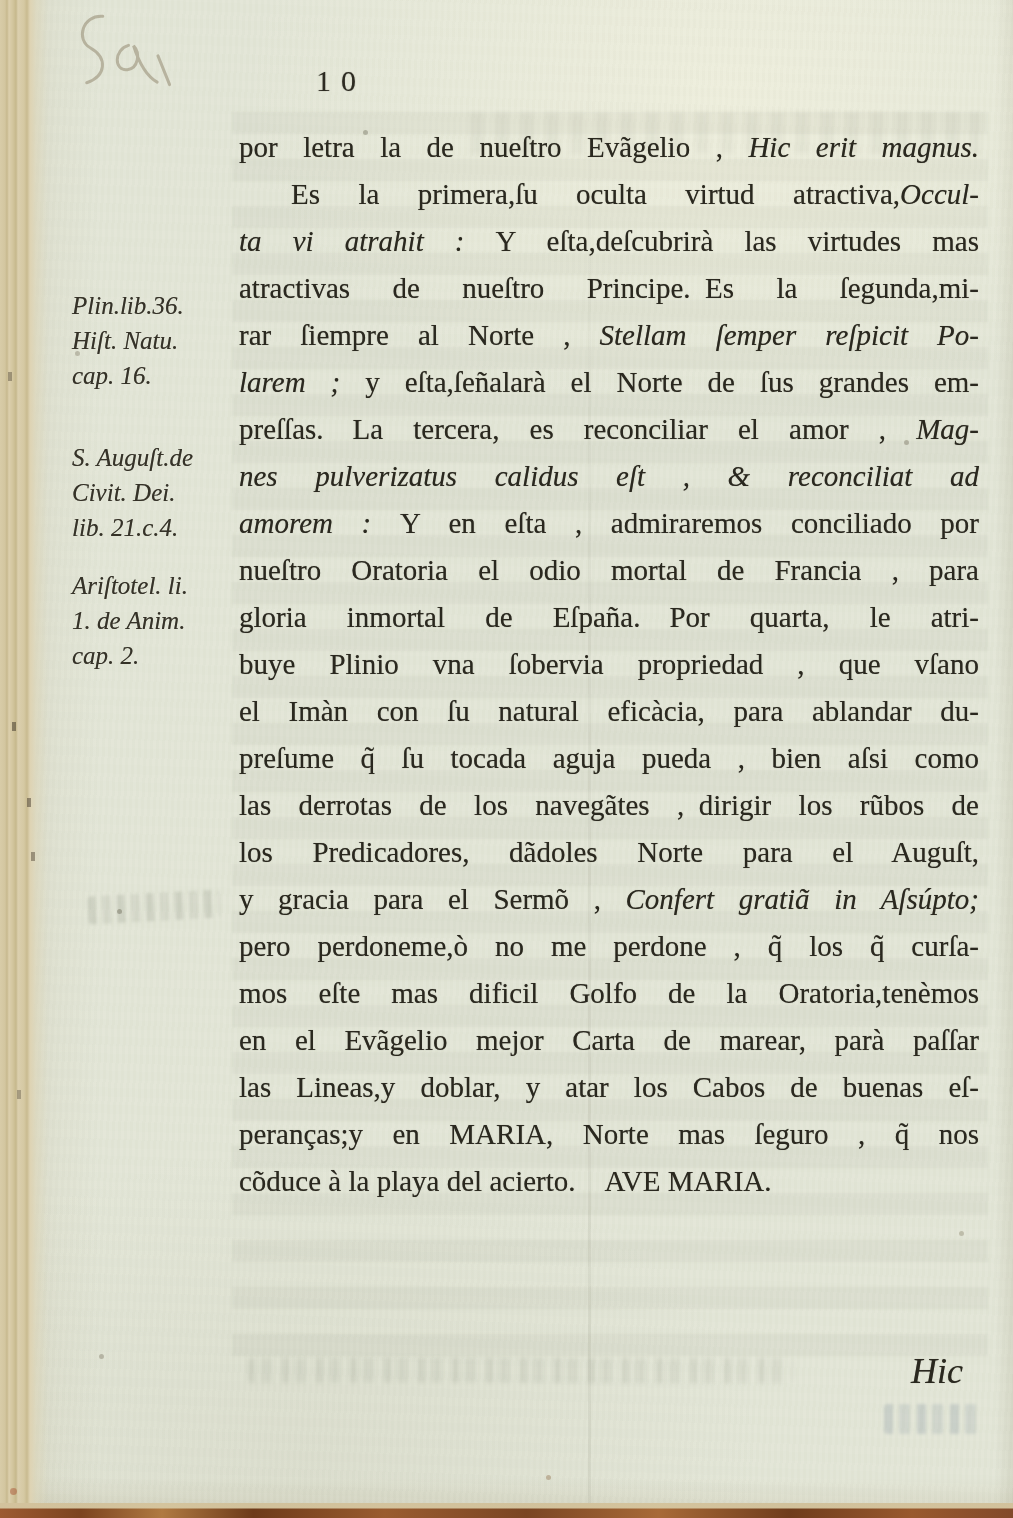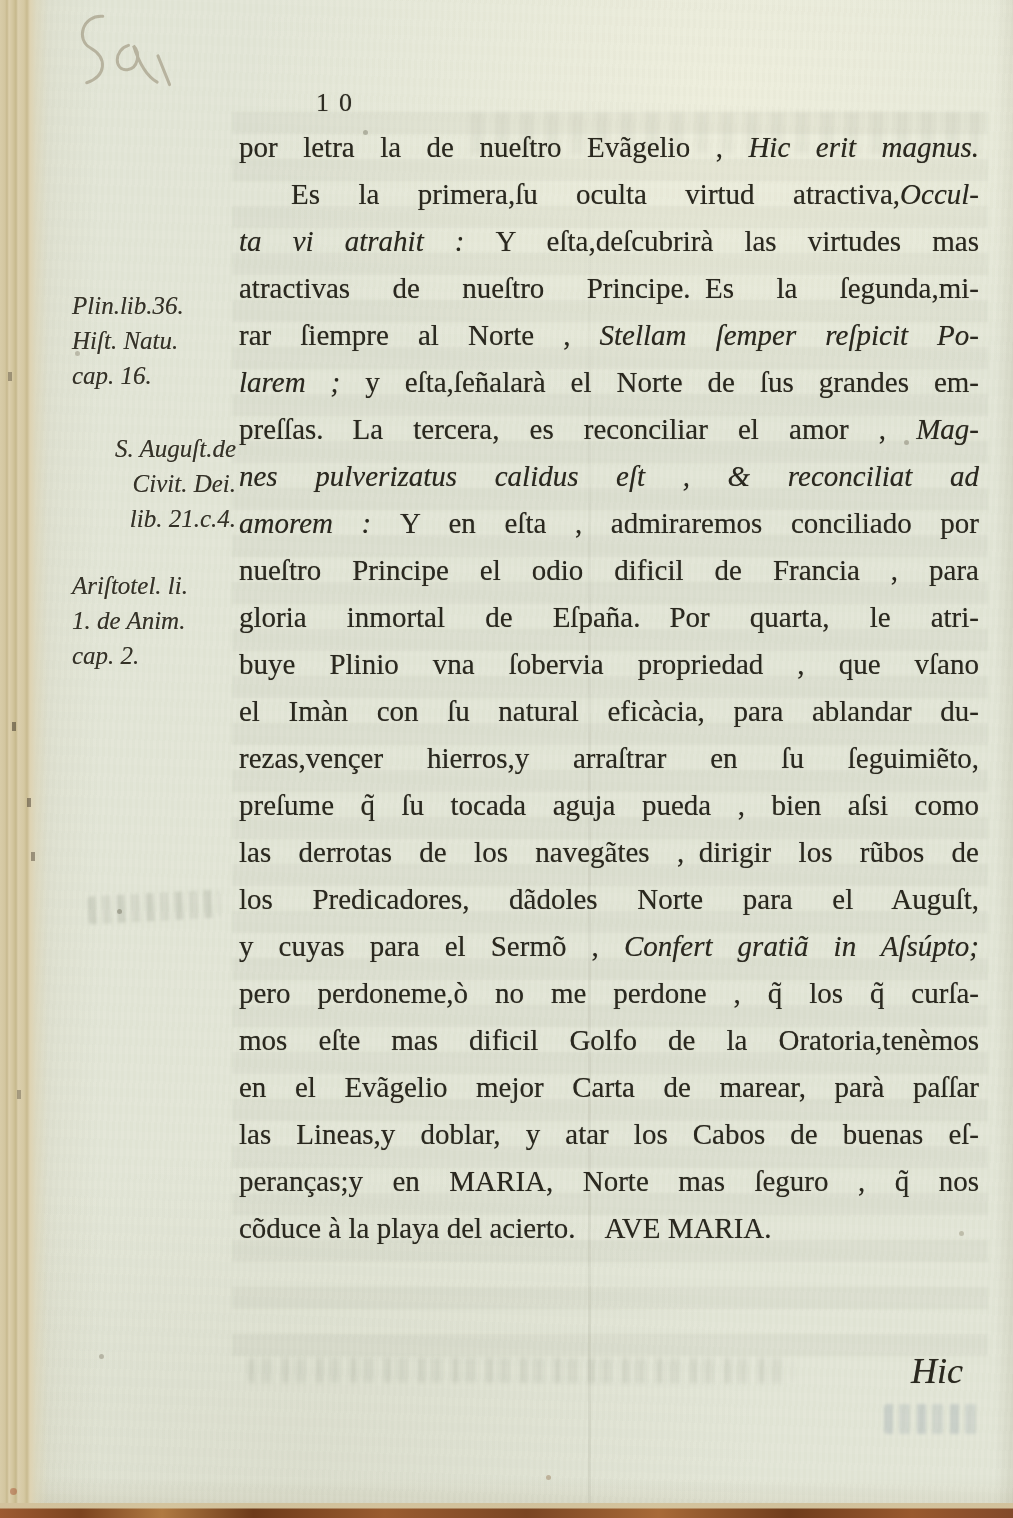--- a/index.html
+++ b/index.html
@@ -48,37 +48,37 @@
   .bottom-edge {
     position:absolute; left:0; bottom:0; width:1013px; height:15px;
     background:
       linear-gradient(180deg, rgba(214,200,162,0.95) 0 5px, rgba(214,200,162,0) 6px),
       linear-gradient(90deg, #9c5a31 0%, #7c431f 8%, #b07a42 16%, #6d3a1a 25%, #9a5c30 38%,
                       #7a4523 52%, #a86a38 65%, #6f3c1c 78%, #99592e 90%, #82492a 100%);
   }
   
   .inscription { position:absolute; left:68px; top:6px; opacity:.5; transform:rotate(-7deg); }
   
-  .pagenum { position:absolute; left:316px; top:88px; font-size:26px; letter-spacing:10px;
+  .pagenum { position:absolute; left:316px; top:64px; font-size:30px; letter-spacing:10px;
     color:#2d2b22; text-shadow:0 0 1px rgba(45,43,34,.5); }
   
   .text-block { position:absolute; left:239px; top:124px; width:740px;
     font-size:29px; line-height:47px; color:#2a281f;
     text-shadow:0 0 0.7px rgba(42,40,30,.55); }
   .tline { text-align:justify; text-align-last:justify; text-justify:inter-word; height:47px; }
   .tline .it { font-style:italic; }
   .tline.indent { text-indent:52px; }
   .tline.nojust { text-align-last:left; }
   .catchword { position:absolute; left:239px; top:1350px; width:724px;
     text-align:right; font-style:italic; font-size:36px; color:#2a281f;
     text-shadow:0 0 0.7px rgba(42,40,30,.55); }
   
   .note { position:absolute; left:72px; width:164px; font-style:italic;
     font-size:25px; line-height:35px; color:#353228; text-shadow:0 0 0.6px rgba(53,50,40,.5); }
-  .note1 { top:288px; } .note2 { top:431px;text-align:right; } .note3 { top:568px; }
+  .note1 { top:288px; } .note2 { top:440px; } .note3 { top:568px; }
   .nline { white-space:nowrap; }
   
   .bleed-rows { position:absolute; left:232px; top:112px; width:756px; height:1260px;
     background:repeating-linear-gradient(180deg, rgba(95,105,88,0.05) 0 22px, rgba(95,105,88,0) 22px 47px);
     filter:blur(1px); pointer-events:none; }
   .ghost { position:absolute; pointer-events:none; }
   .ghost-word { left:88px; top:893px; width:132px; height:28px; opacity:.55; transform:rotate(-3deg);
     background:repeating-linear-gradient(90deg, rgba(80,86,70,.25) 0 8px, rgba(80,86,70,0) 8px 14px, rgba(80,86,70,.17) 14px 23px, rgba(80,86,70,0) 23px 29px);
     filter:blur(1.6px); border-radius:4px; }
   .ghost-line { left:248px; top:1358px; width:545px; height:25px; opacity:.5;
@@ -139,29 +139,28 @@
   <div id="text-block" class="text-block">
       <div class="tline"><span class="rm">por letra la de nueſtro Evãgelio , </span><span class="it">Hic erit magnus.</span></div>
       <div class="tline indent"><span class="rm">Es la primera,ſu oculta virtud atractiva,</span><span class="it">Occul-</span></div>
       <div class="tline"><span class="it">ta vi atrahit : </span><span class="rm">Y eſta,deſcubrirà las virtudes mas</span></div>
       <div class="tline"><span class="rm">atractivas de nueſtro Principe. Es la ſegunda,mi-</span></div>
       <div class="tline"><span class="rm">rar ſiempre al Norte , </span><span class="it">Stellam ſemper reſpicit Po-</span></div>
       <div class="tline"><span class="it">larem ; </span><span class="rm">y eſta,ſeñalarà el Norte de ſus grandes em-</span></div>
       <div class="tline"><span class="rm">preſſas. La tercera, es reconciliar el amor , </span><span class="it">Mag-</span></div>
       <div class="tline"><span class="it">nes pulverizatus calidus eſt , &amp; reconciliat ad</span></div>
       <div class="tline"><span class="it">amorem : </span><span class="rm">Y en eſta , admiraremos conciliado por</span></div>
-      <div class="tline"><span class="rm">nueſtro Principe el odio dificil de Francia , para</span></div>
+      <div class="tline"><span class="rm">nueſtro Oratoria el odio mortal de Francia , para</span></div>
       <div class="tline"><span class="rm">gloria inmortal de Eſpaña. Por quarta, le atri-</span></div>
       <div class="tline"><span class="rm">buye Plinio vna ſobervia propriedad , que vſano</span></div>
       <div class="tline"><span class="rm">el Imàn con ſu natural eficàcia, para ablandar du-</span></div>
-      <div class="tline"><span class="rm">rezas,vençer hierros,y arraſtrar en ſu ſeguimiẽto,</span></div>
       <div class="tline"><span class="rm">preſume q̃ ſu tocada aguja pueda , bien aſsi como</span></div>
       <div class="tline"><span class="rm">las derrotas de los navegãtes , dirigir los rũbos de</span></div>
       <div class="tline"><span class="rm">los Predicadores, dãdoles Norte para el Auguſt,</span></div>
-      <div class="tline"><span class="rm">y cuyas para el Sermõ , </span><span class="it">Confert gratiã in Aſsúpto;</span></div>
+      <div class="tline"><span class="rm">y gracia para el Sermõ , </span><span class="it">Confert gratiã in Aſsúpto;</span></div>
       <div class="tline"><span class="rm">pero perdoneme,ò no me perdone , q̃ los q̃ curſa-</span></div>
       <div class="tline"><span class="rm">mos eſte mas dificil Golfo de la Oratoria,tenèmos</span></div>
       <div class="tline"><span class="rm">en el Evãgelio mejor Carta de marear, parà paſſar</span></div>
       <div class="tline"><span class="rm">las Lineas,y doblar, y atar los Cabos de buenas eſ-</span></div>
       <div class="tline"><span class="rm">peranças;y en MARIA, Norte mas ſeguro , q̃ nos</span></div>
       <div class="tline nojust"><span class="rm">cõduce à la playa del acierto. AVE MARIA.</span></div>
     </div>
 
   <div class="catchword">Hic</div>
 

